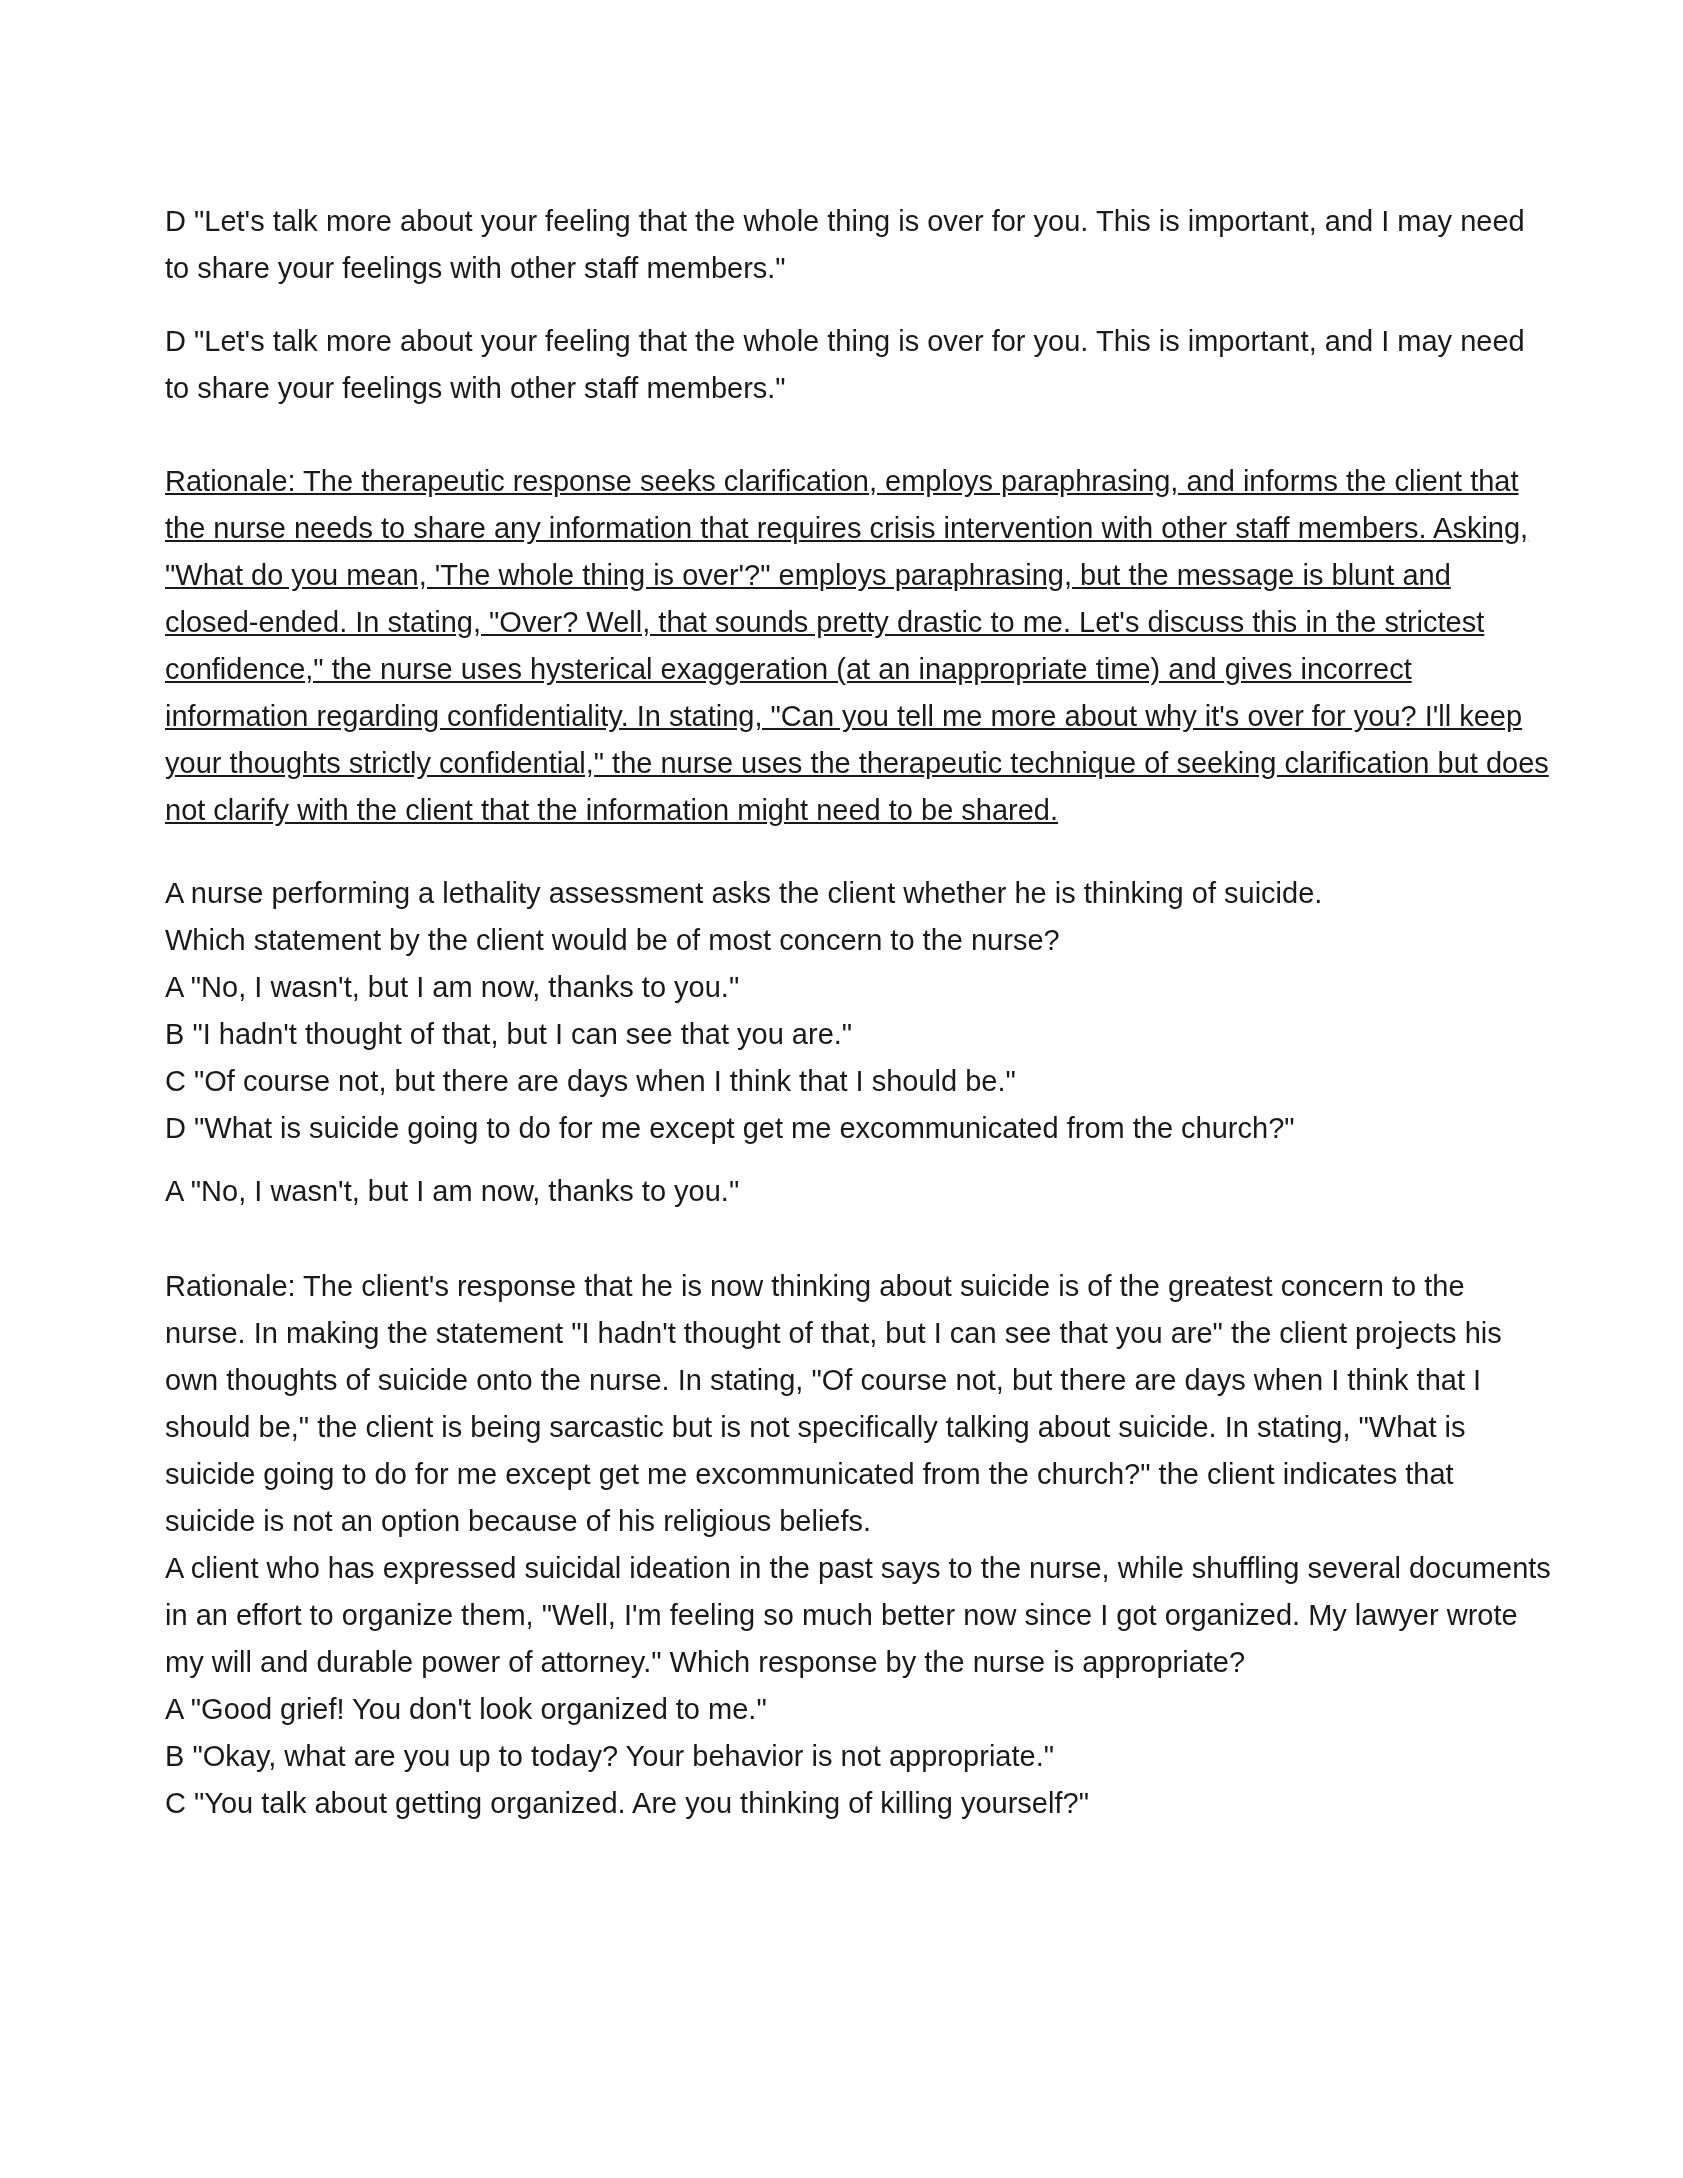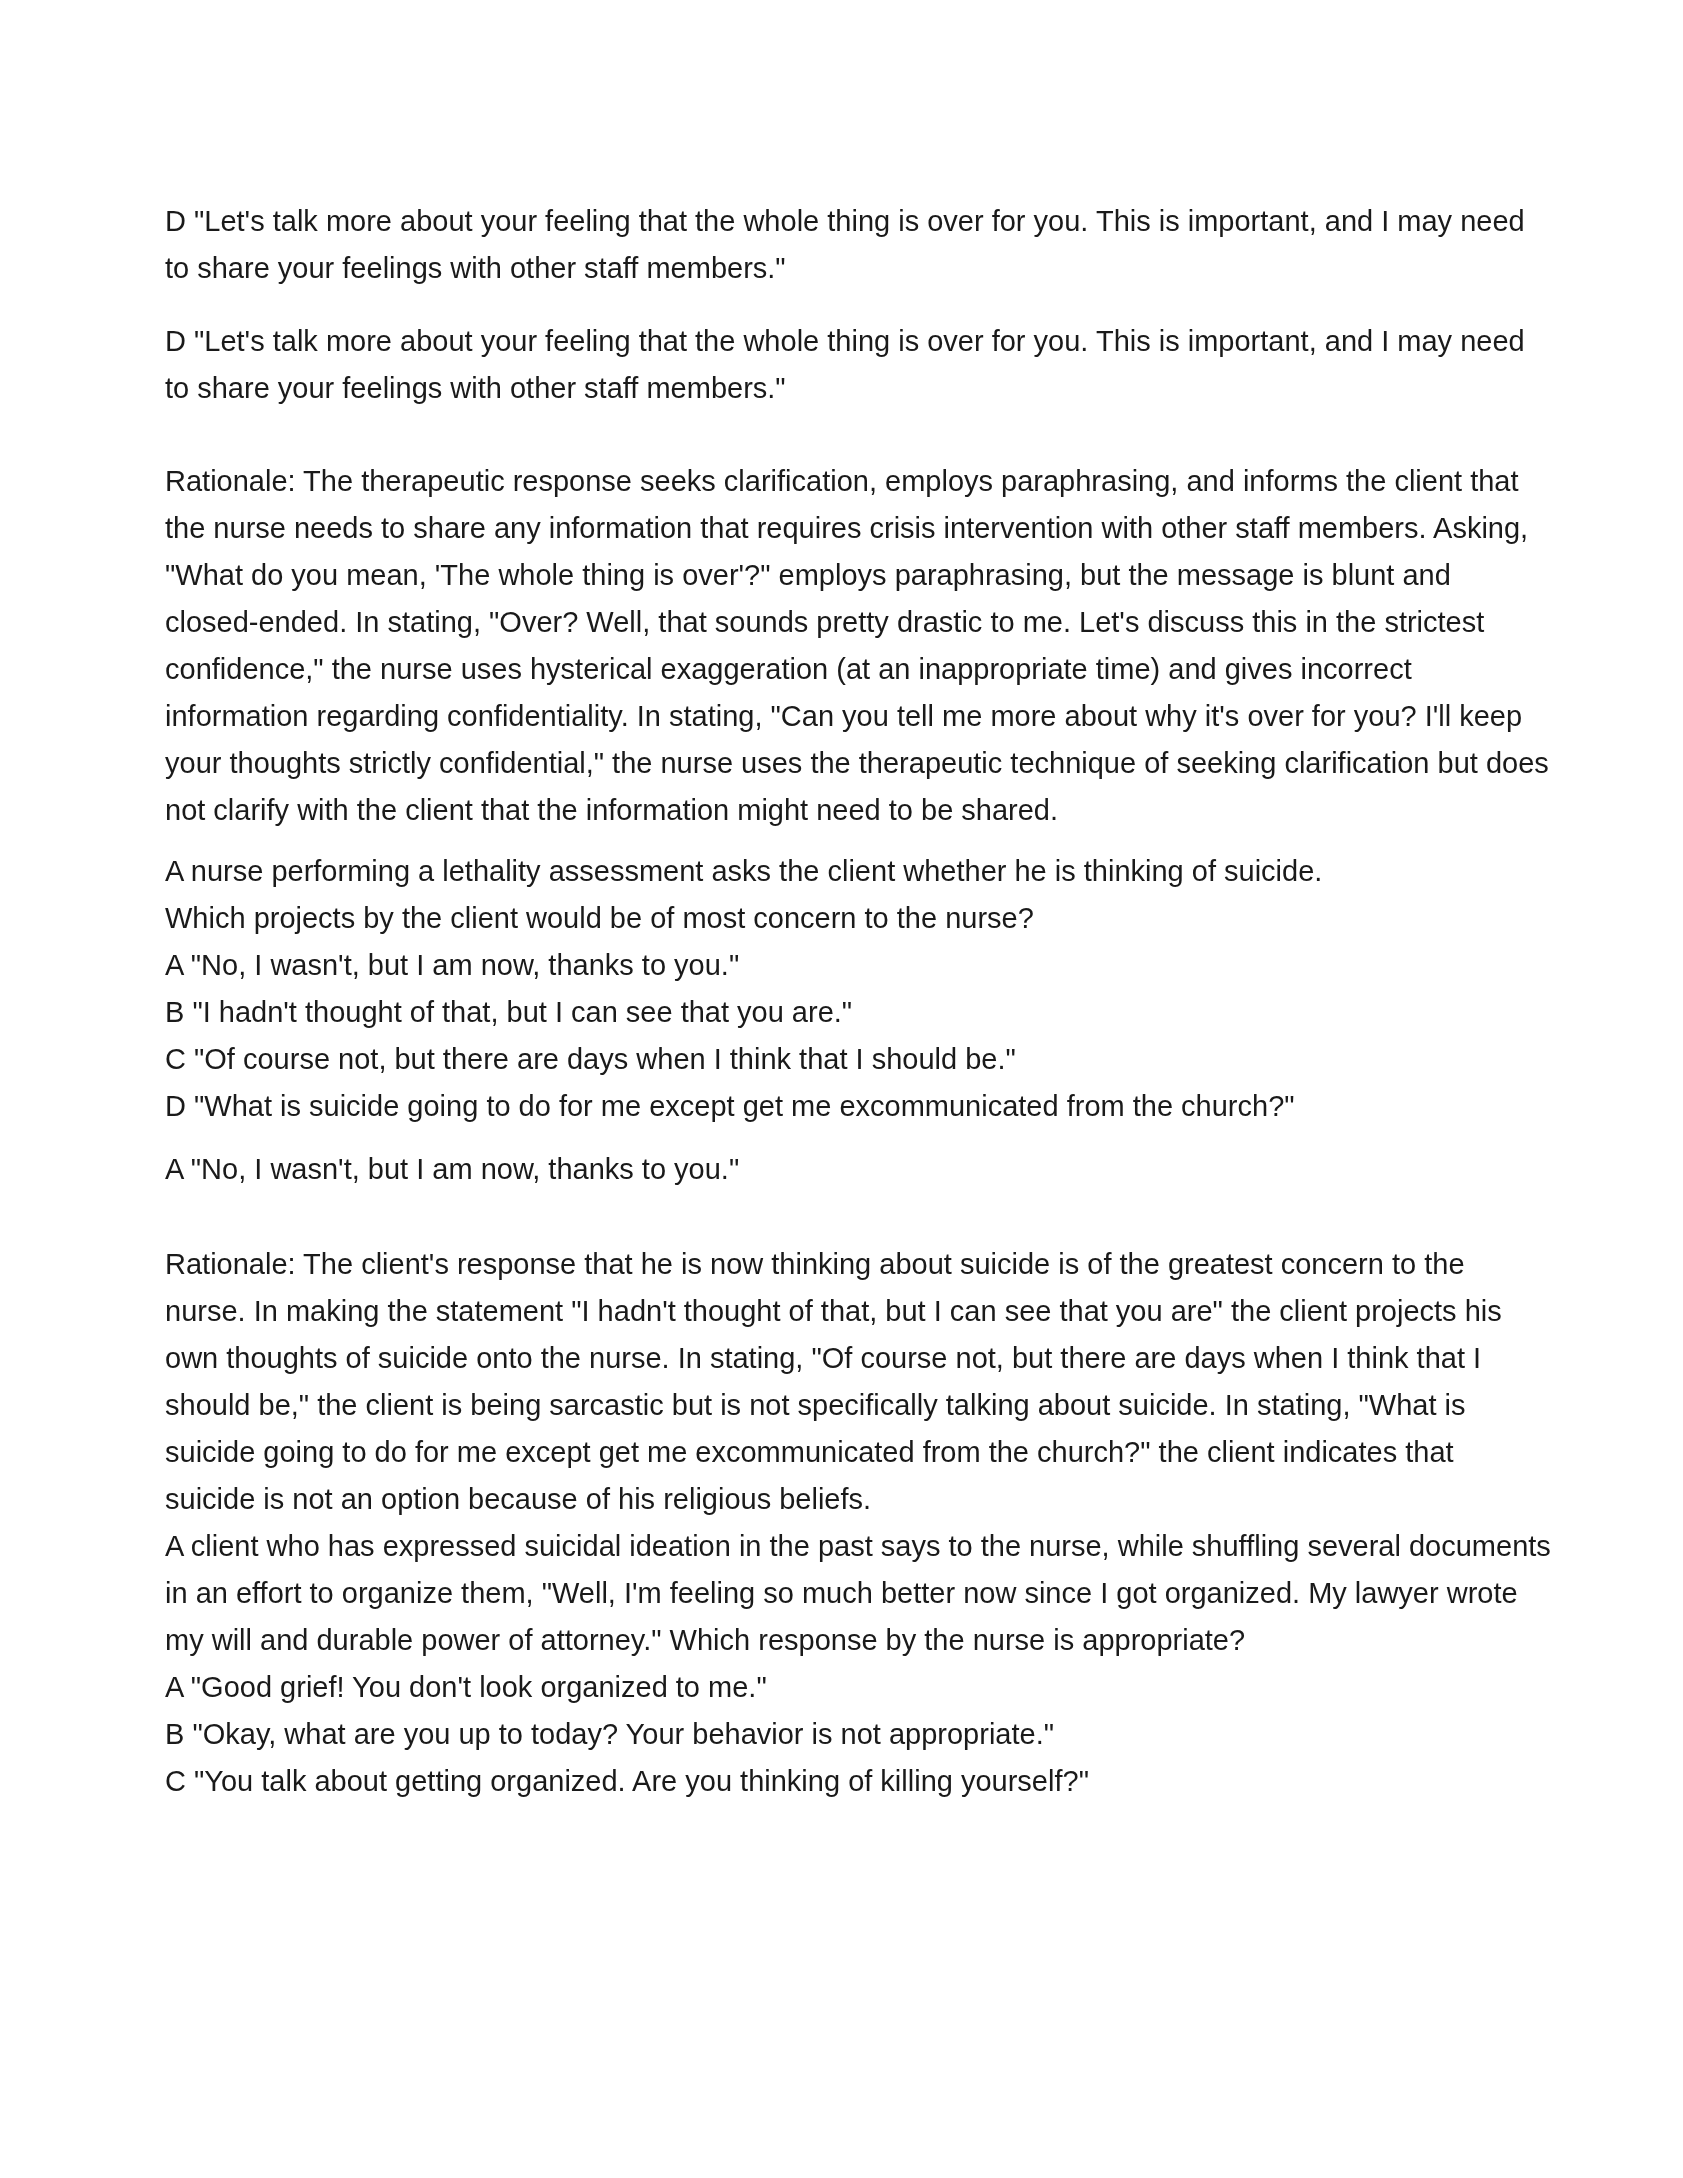--- a/index.html
+++ b/index.html
@@ -23,40 +23,40 @@
     font-size: 29px;
     line-height: 47px;
     color: #1a1a1a;
     letter-spacing: 0px;
   }
   .para {
     margin: 0;
   }
   .mb-std  { margin-bottom: 26px; }  
   .mb-blank{ margin-bottom: 46px; }  
-  .mb-sm   { margin-bottom: 14px; }
+  .mb-sm   { margin-bottom: 36px; text-decoration: underline; }
   .mb-q    { margin-bottom: 16px; }
   .mb-ans  { margin-bottom: 48px; }
   .line { display: block; }
 </style>
 </head>
 <body>
 
 <div class="page">
   <div class="content">
 
     <p class="para mb-std">D "Let's talk more about your feeling that the whole thing is over for you. This is important, and I may need to share your feelings with other staff members."</p>
 
     <p class="para mb-blank">D "Let's talk more about your feeling that the whole thing is over for you. This is important, and I may need to share your feelings with other staff members."</p>
 
     <p class="para mb-sm">Rationale: The therapeutic response seeks clarification, employs paraphrasing, and informs the client that the nurse needs to share any information that requires crisis intervention with other staff members. Asking, "What do you mean, 'The whole thing is over'?" employs paraphrasing, but the message is blunt and closed-ended. In stating, "Over? Well, that sounds pretty drastic to me. Let's discuss this in the strictest confidence," the nurse uses hysterical exaggeration (at an inappropriate time) and gives incorrect information regarding confidentiality. In stating, "Can you tell me more about why it's over for you? I'll keep your thoughts strictly confidential," the nurse uses the therapeutic technique of seeking clarification but does not clarify with the client that the information might need to be shared.</p>
 
     <div class="para mb-q">
       <span class="line">A nurse performing a lethality assessment asks the client whether he is thinking of suicide.</span>
-      <span class="line">Which projects by the client would be of most concern to the nurse?</span>
+      <span class="line">Which statement by the client would be of most concern to the nurse?</span>
       <span class="line">A "No, I wasn't, but I am now, thanks to you."</span>
       <span class="line">B "I hadn't thought of that, but I can see that you are."</span>
       <span class="line">C "Of course not, but there are days when I think that I should be."</span>
       <span class="line">D "What is suicide going to do for me except get me excommunicated from the church?"</span>
     </div>
 
     <p class="para mb-ans">A "No, I wasn't, but I am now, thanks to you."</p>
 
     <div class="para">
       <span class="line">Rationale: The client's response that he is now thinking about suicide is of the greatest concern to the nurse. In making the statement "I hadn't thought of that, but I can see that you are" the client projects his own thoughts of suicide onto the nurse. In stating, "Of course not, but there are days when I think that I should be," the client is being sarcastic but is not specifically talking about suicide. In stating, "What is suicide going to do for me except get me excommunicated from the church?" the client indicates that suicide is not an option because of his religious beliefs.</span>

